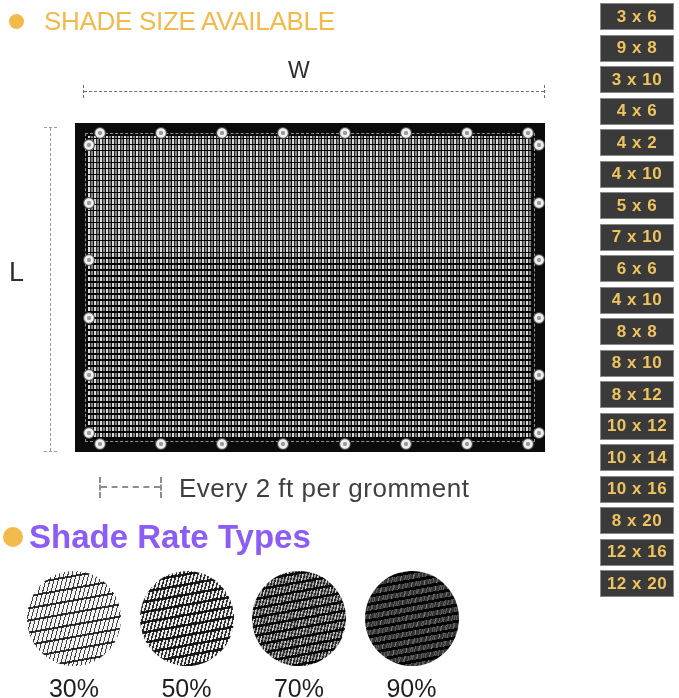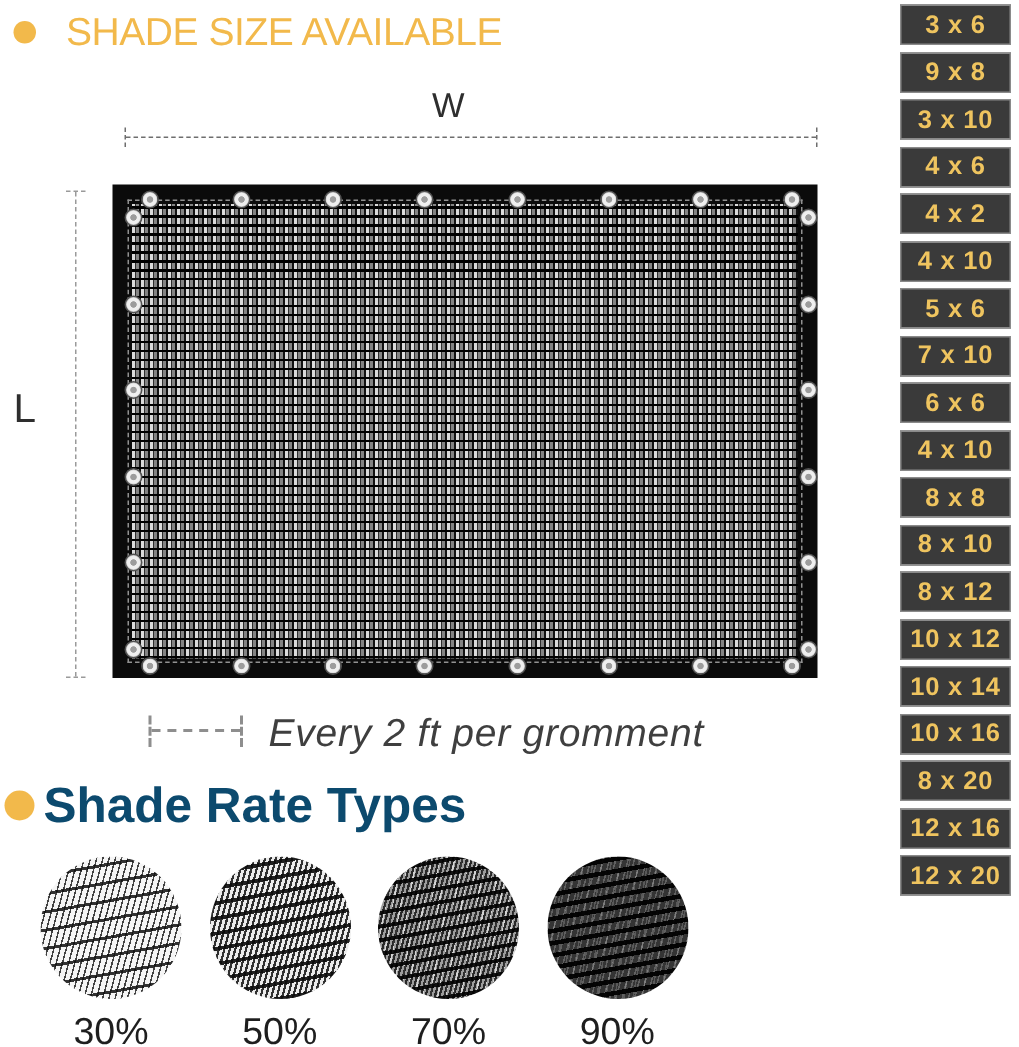--- a/index.html
+++ b/index.html
@@ -12,21 +12,21 @@
   }
 
   
   .heading { position:absolute; display:flex; align-items:center; }
   .bullet { border-radius:50%; background:#F2B94B; flex:0 0 auto; }
   .h1 { left:9px; top:6px; gap:20px; }
   .h1 .bullet { width:15px; height:15px; }
   .h1 .heading-text { font-size:26px; font-weight:400; letter-spacing:-0.3px; color:#F2B94B; }
   .h2 { left:3px; top:518px; gap:6px; }
   .h2 .bullet { width:20px; height:20px; }
-  .h2 .heading-text { font-size:33px; font-weight:800; letter-spacing:0; color:#0c4a6e; }
+  .h2 .heading-text { font-size:33px; font-weight:800; letter-spacing:0; color:#8b5cf6; }
 
   
   .dim-w {
     position:absolute; left:83px; top:85px; width:462px; height:13px;
     border-left:1.5px dashed #6e6e6e; border-right:1.5px dashed #6e6e6e;
   }
   .dim-w::after {
     content:""; position:absolute; left:0; right:0; top:6px;
     border-top:1.5px dashed #6e6e6e;
   }
@@ -70,21 +70,21 @@
   .bracket {
     position:absolute; left:99px; top:477px; width:63px; height:21px;
     border-left:2px dashed #8e8e8e; border-right:2px dashed #8e8e8e;
   }
   .bracket::after {
     content:""; position:absolute; left:0; right:0; top:9px;
     border-top:2px dashed #8e8e8e;
   }
   .gromment-note {
     position:absolute; left:179px; top:473px;
-    font-size:26px; color:#3f3f3f; letter-spacing:0.5px;font-style:italic;
+    font-size:26px; color:#3f3f3f; letter-spacing:0.5px;
   }
 
   
   .swatches {
     position:absolute; left:27px; top:571px;
     display:flex; gap:18.5px;
   }
   .swatch-item { display:flex; flex-direction:column; align-items:center; width:94px; }
   .swatch { width:94px; height:95px; border-radius:50%; }
   .swatch-label { margin-top:8px; font-size:25px; color:#1e1e1e; }

